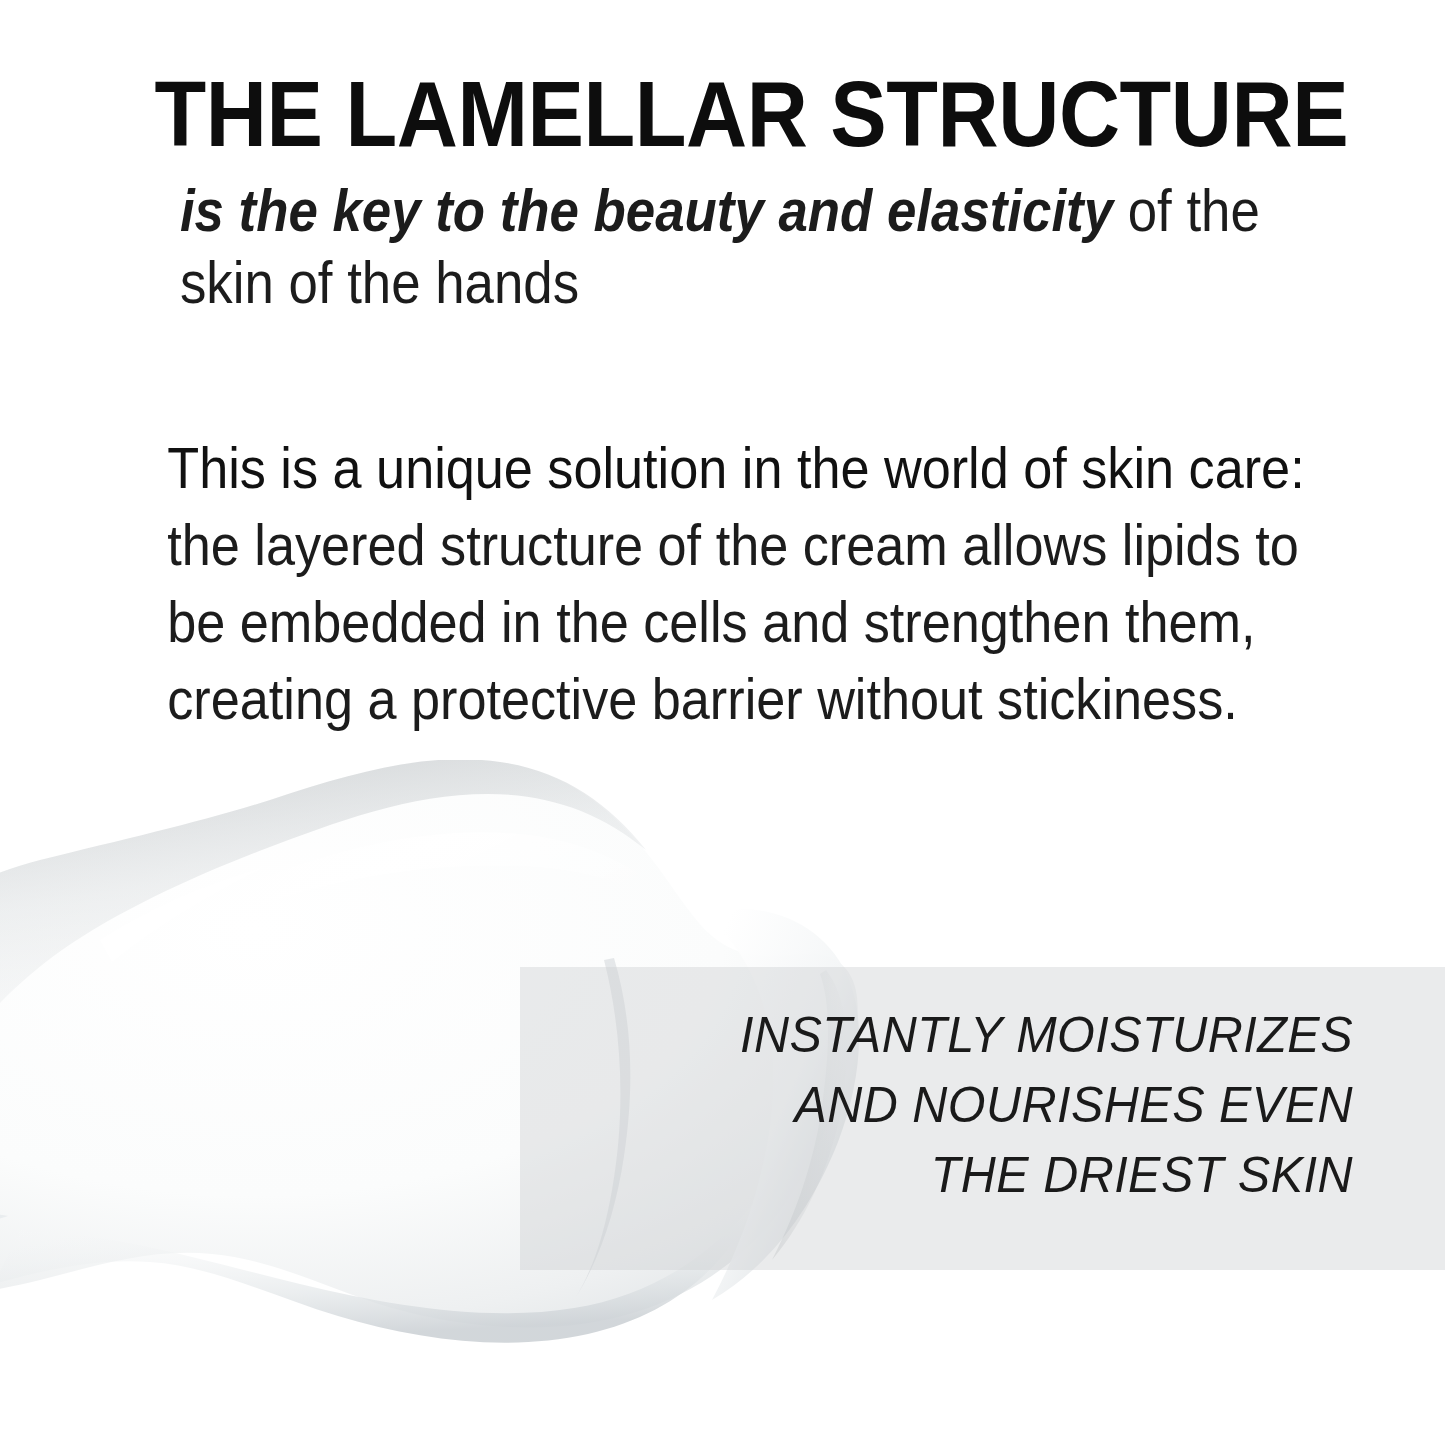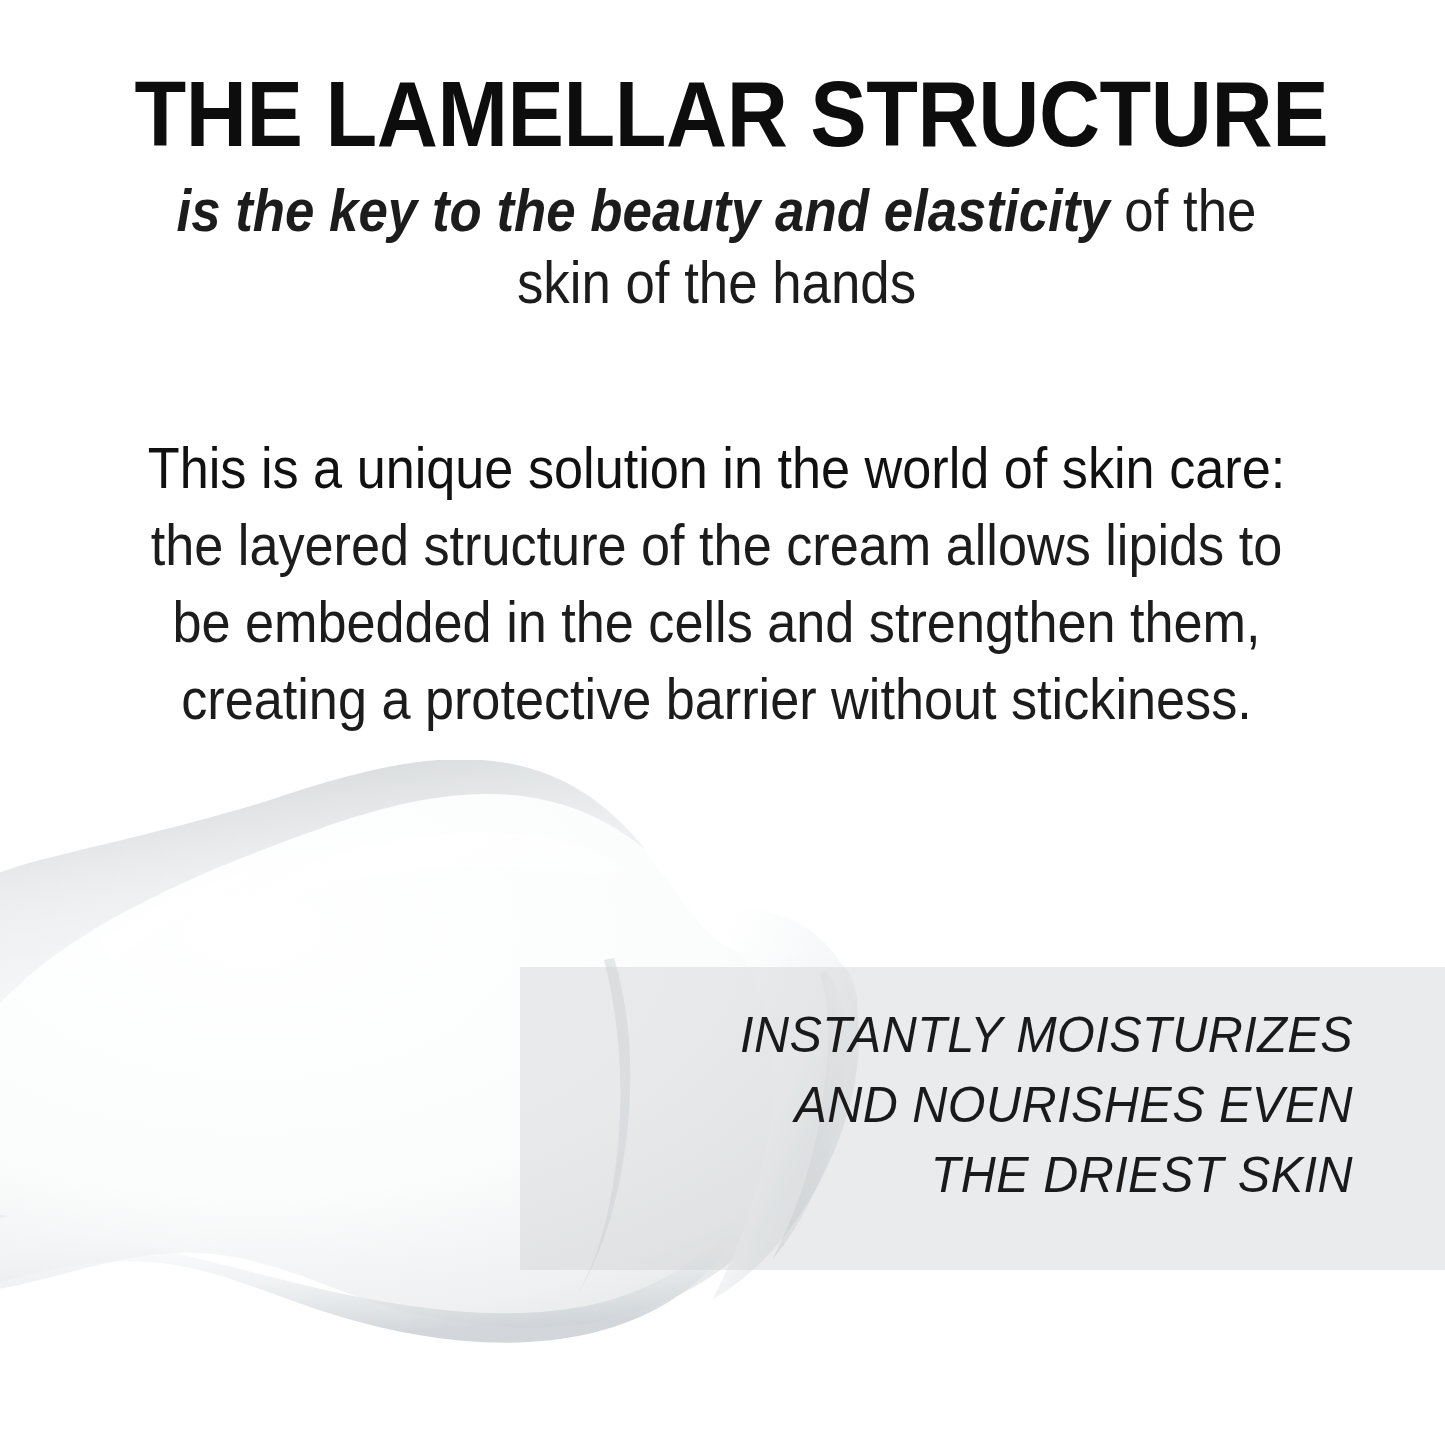--- a/index.html
+++ b/index.html
@@ -19,24 +19,23 @@
     position: relative;
     width: 1445px;
     height: 1445px;
     background: #ffffff;
     overflow: hidden;
   }
 
   
   .text-zone {
     position: absolute;
-    left: 84px;
+    left: 104px;
     top: 0;
     width: 1265px;
-    text-align: center;
   }
 
   .headline {
     margin: 0;
     padding-top: 72px;
     font-family: "Liberation Sans", sans-serif;
     font-weight: 700;
     font-size: 92px;
     line-height: 0.92;
     letter-spacing: -0.5px;

